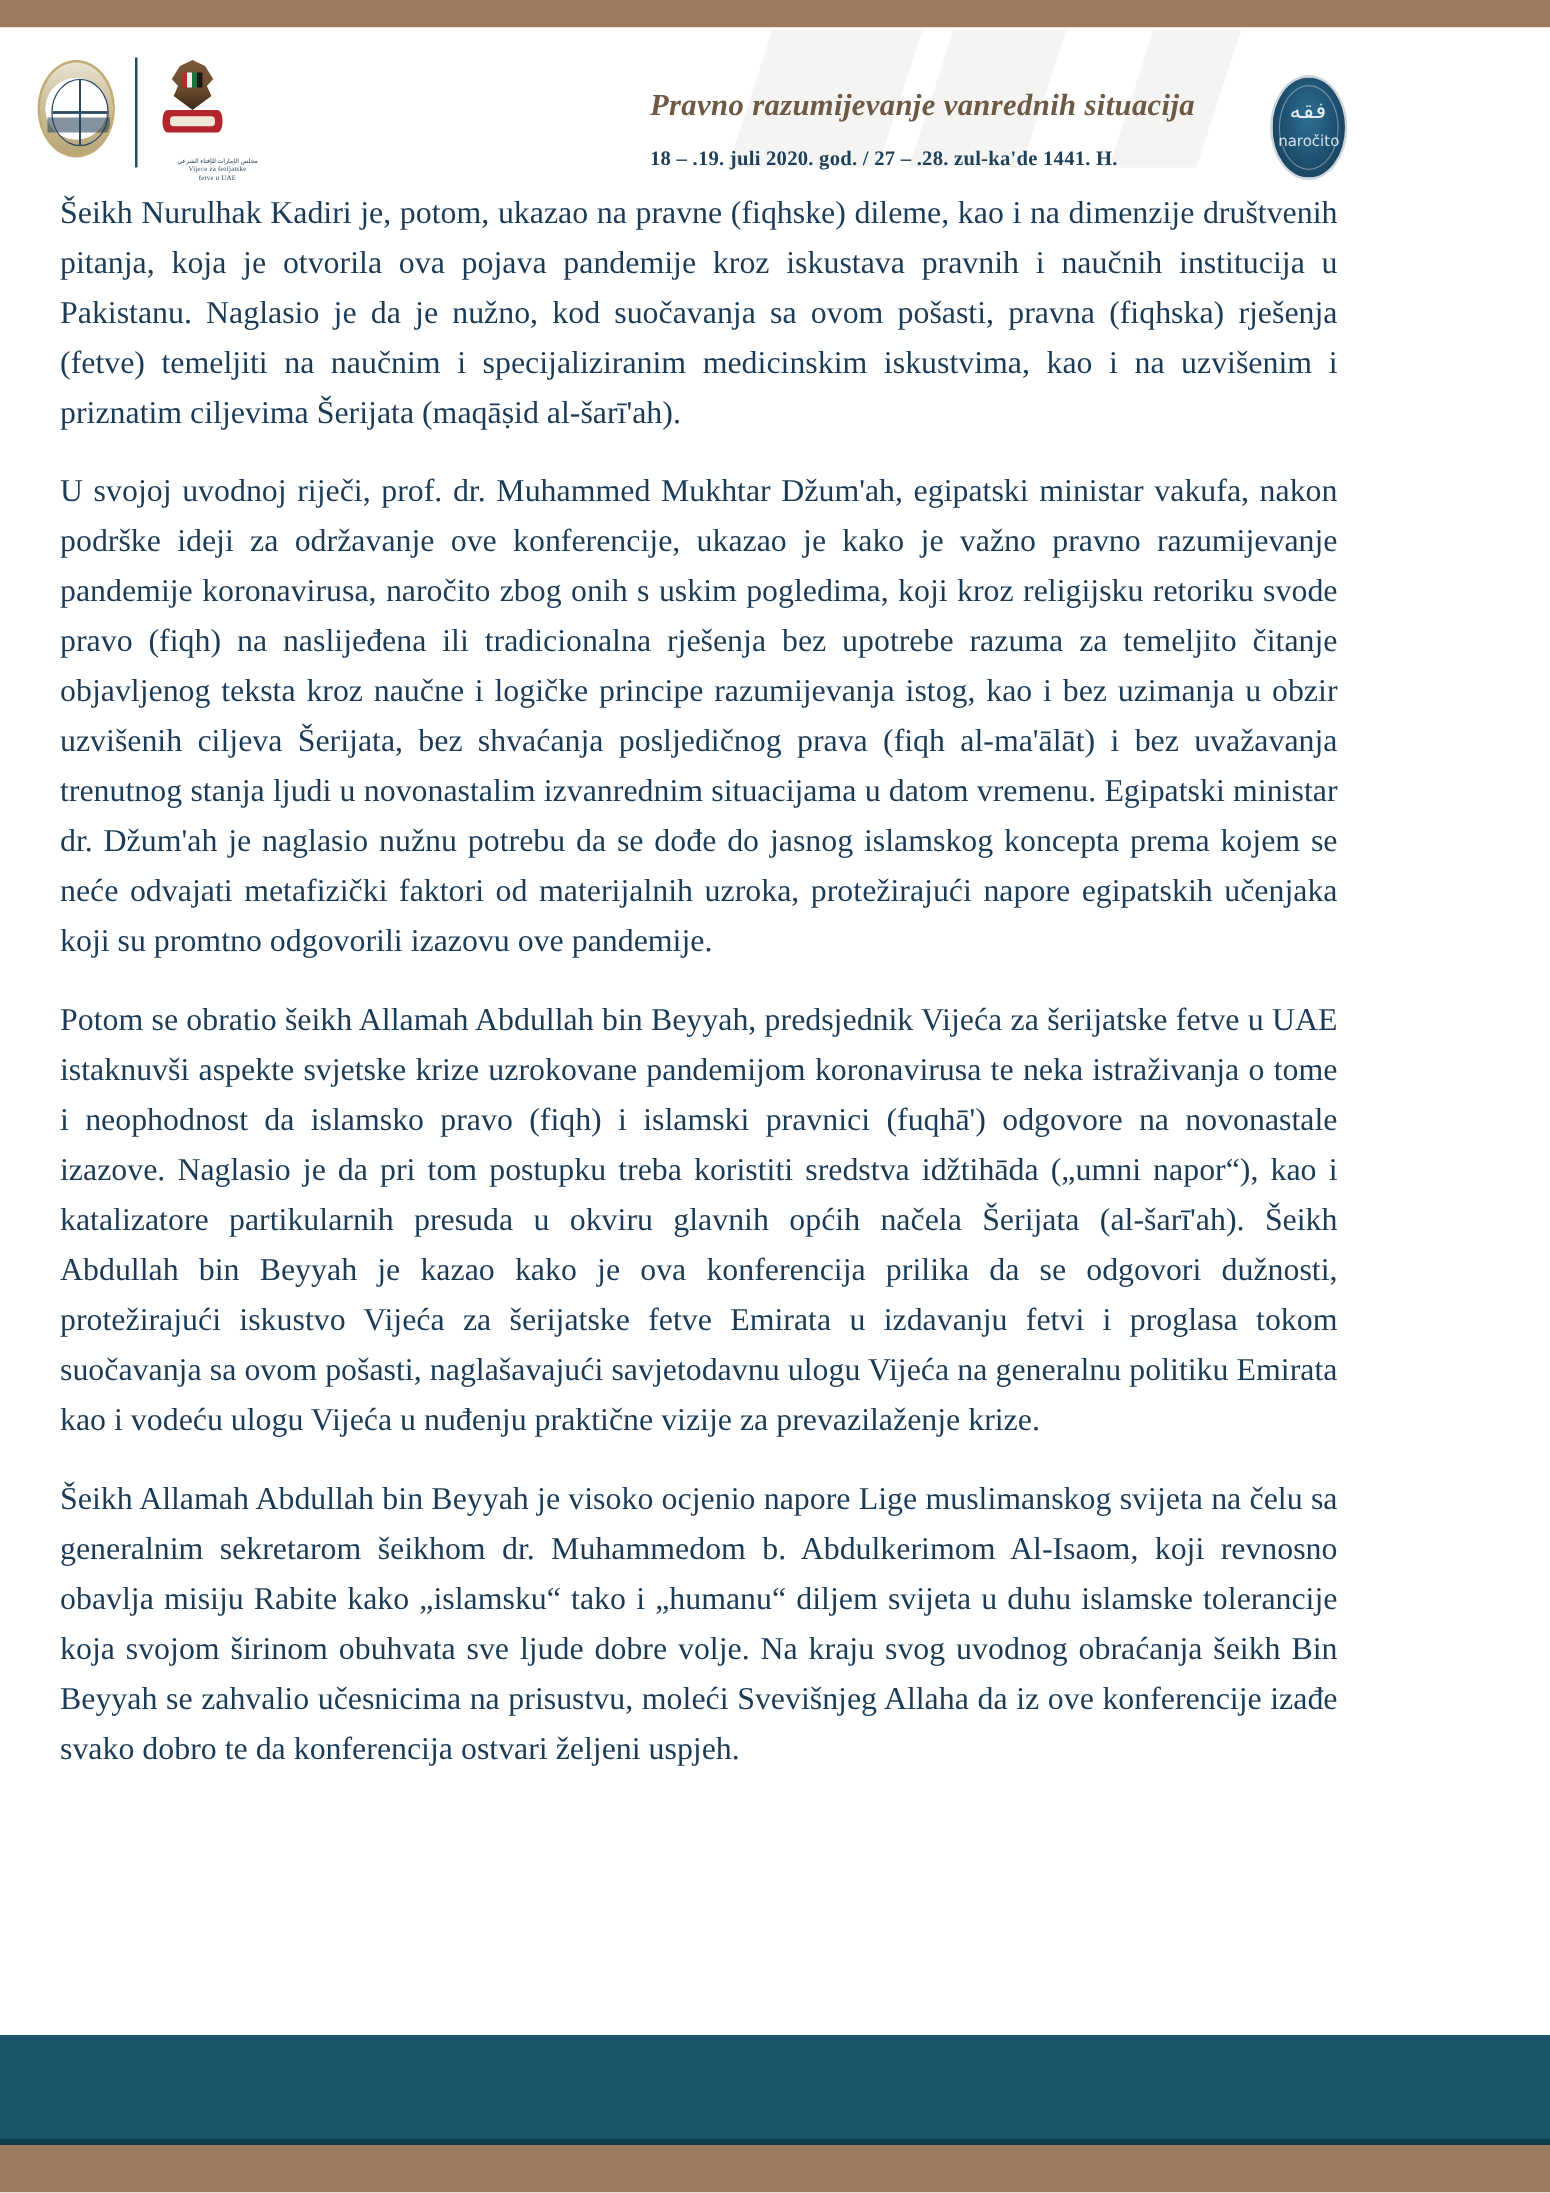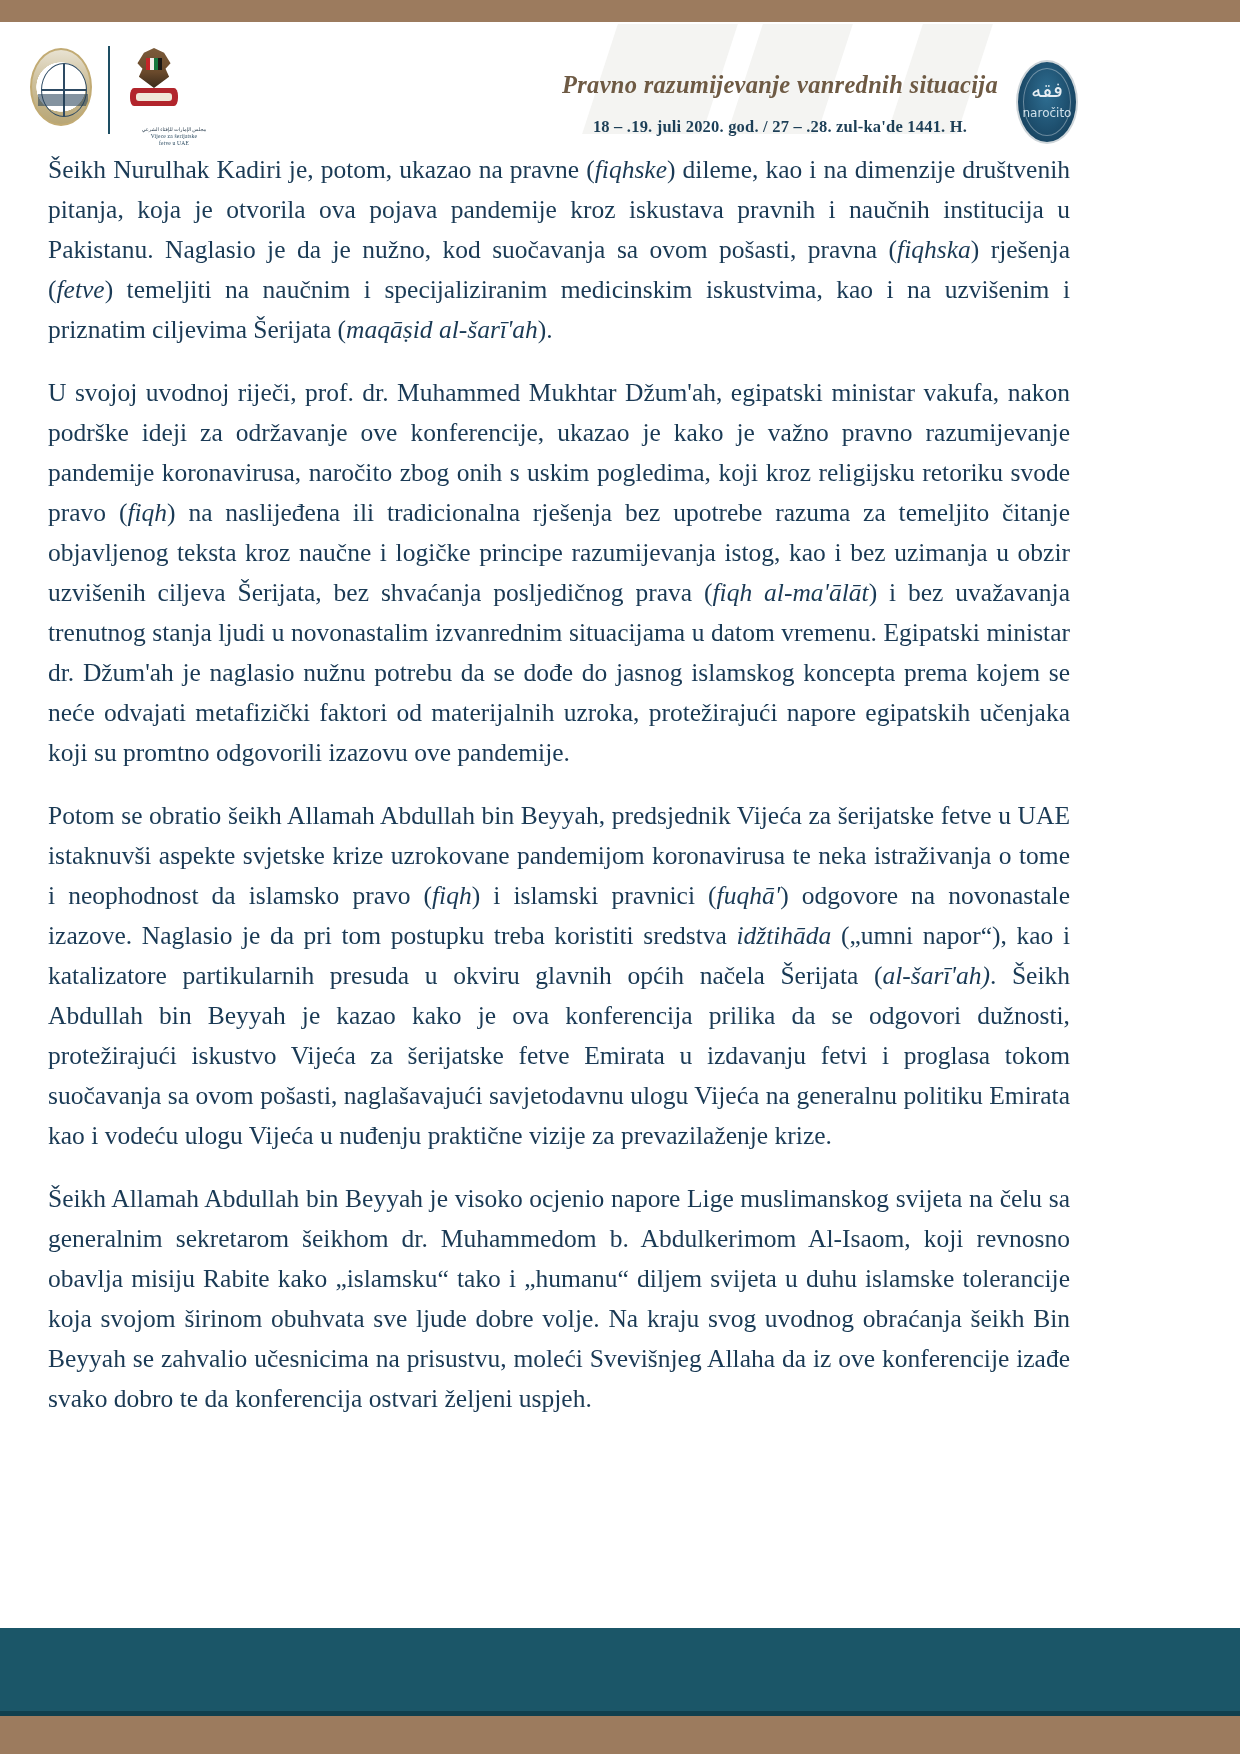--- a/index.html
+++ b/index.html
@@ -79,21 +79,21 @@
     background:#f0e7d8;border-radius:3px;
   }
   .uae-caption{
     position:absolute;left:84px;top:92px;width:120px;text-align:center;
     font-size:5.5px;line-height:7px;color:#1d3f57;letter-spacing:.2px;
   }
   .uae-caption .ar{font-size:5px;color:#2b3f50;}
 
   
   .title-block{
-    position:absolute;left:520px;top:48px;width:520px;text-align:center;
+    position:absolute;left:520px;top:48px;width:520px;
   }
   .conf-title{
     font-family:"Liberation Serif", serif;
     font-style:italic;font-weight:700;
     font-size:24.5px;line-height:30px;
     color:#6e5a44;
     letter-spacing:.3px;
     white-space:nowrap;
   }
   .conf-date{
@@ -110,22 +110,22 @@
     position:absolute;left:1016px;top:38px;width:62px;height:84px;
     border-radius:50%;
     background:radial-gradient(ellipse at 50% 40%, #2f6f93 0%, #1d4e6d 55%, #143a54 100%);
     border:2px solid #cfd6da;
     box-sizing:border-box;
     overflow:hidden;
   }
   .seal-right .ar-glyph{
     position:absolute;left:0;right:0;top:16px;
     text-align:center;color:#e7eef3;
-    font-size:21px;line-height:24px;
-    font-family:Liberation Serif, serif;
+    font-size:18px;line-height:24px;
+    font-family:Liberation Mono, monospace;
   }
   .seal-right .ar-sub{
     position:absolute;left:0;right:0;top:44px;
     text-align:center;color:#cfe0ea;
     font-size:12px;line-height:14px;
     font-family:"DejaVu Sans", sans-serif;
   }
   .seal-right::after{
     content:"";position:absolute;left:5px;top:6px;right:5px;bottom:6px;
     border:1px solid rgba(255,255,255,.35);border-radius:50%;
@@ -139,21 +139,21 @@
     margin:0 0 23px 0;
     padding:0 170px 0 48px;
     color:#1a3a55;
     font-size:25.5px;
     line-height:40px;
     text-align:justify;
     text-justify:inter-word;
     font-family:"Liberation Serif", serif;
     hyphens:none;
   }
-  .it{font-style:italic;margin-top:34px;}
+  .it{margin-top:34px;}
 
   
   .footer-teal{
     position:absolute;left:0;bottom:38px;width:1240px;height:88px;
     background:#1b5668;
   }
   .footer-teal::after{
     content:"";position:absolute;left:0;bottom:0;width:1240px;height:5px;
     background:#0f3f4e;
   }

